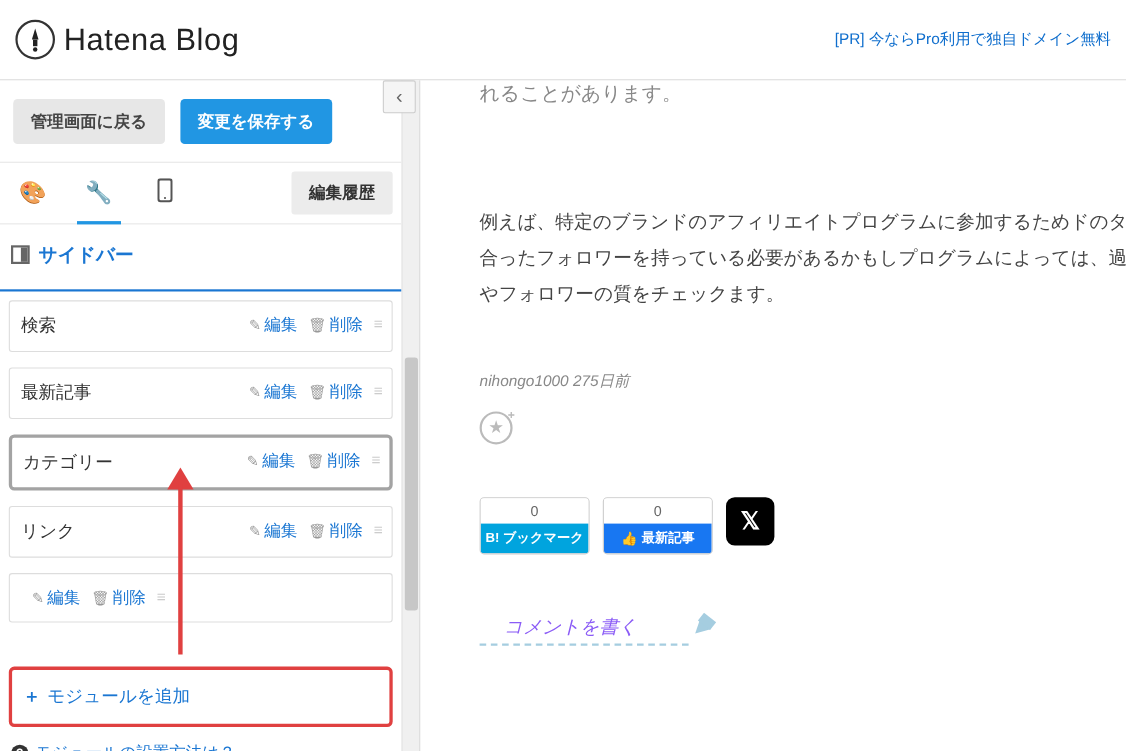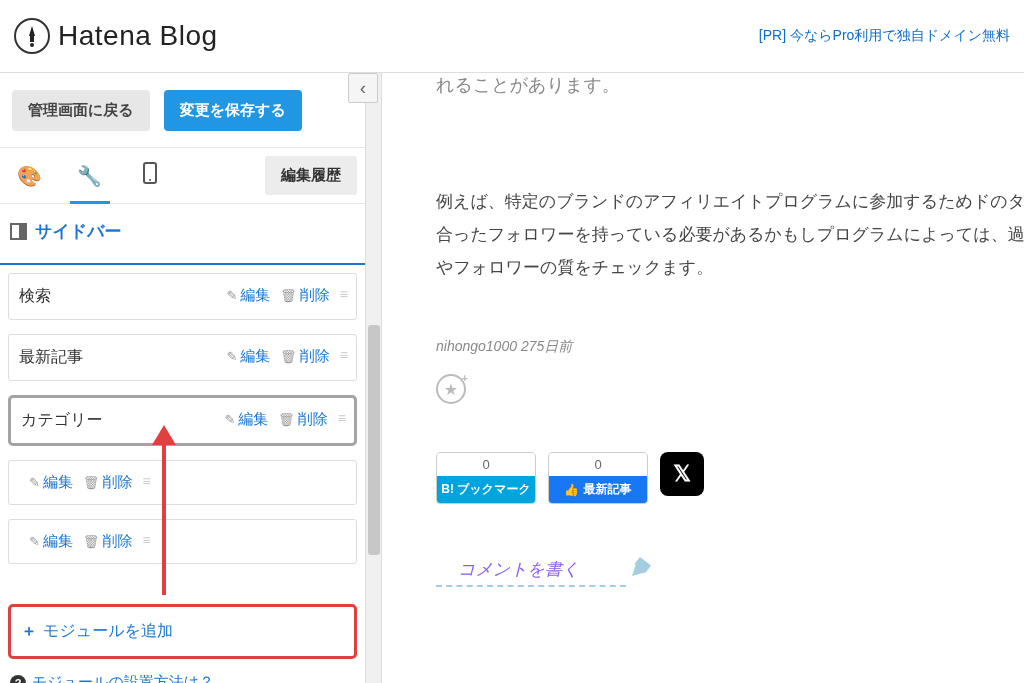--- a/index.html
+++ b/index.html
@@ -396,20 +396,21 @@
             <span class="ma-icon">✎</span>
             <span>編集</span>
           </span>
           <span class="module-action">
             <span class="ma-icon">🗑</span>
             <span>削除</span>
           </span>
           <span class="drag-handle">≡</span>
         </div>
         <div class="module-item">
+          <span class="module-name">リンク</span>
           <span class="module-action">
             <span class="ma-icon">✎</span>
             <span>編集</span>
           </span>
           <span class="module-action">
             <span class="ma-icon">🗑</span>
             <span>削除</span>
           </span>
           <span class="drag-handle">≡</span>
         </div>

